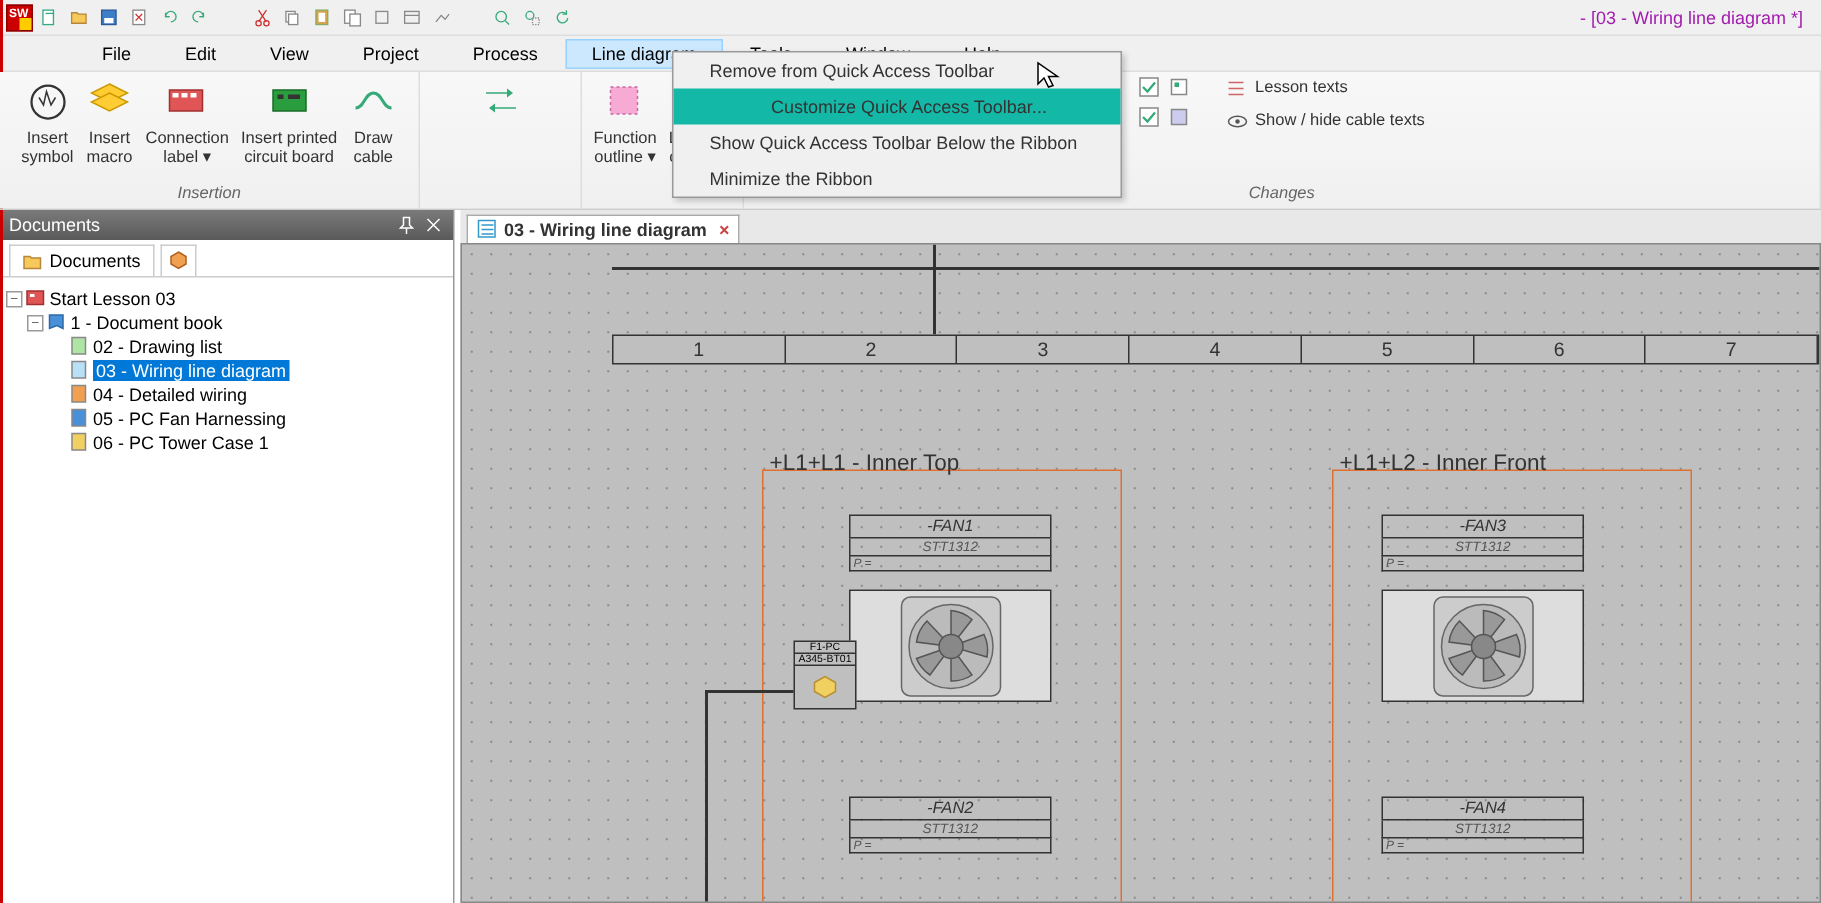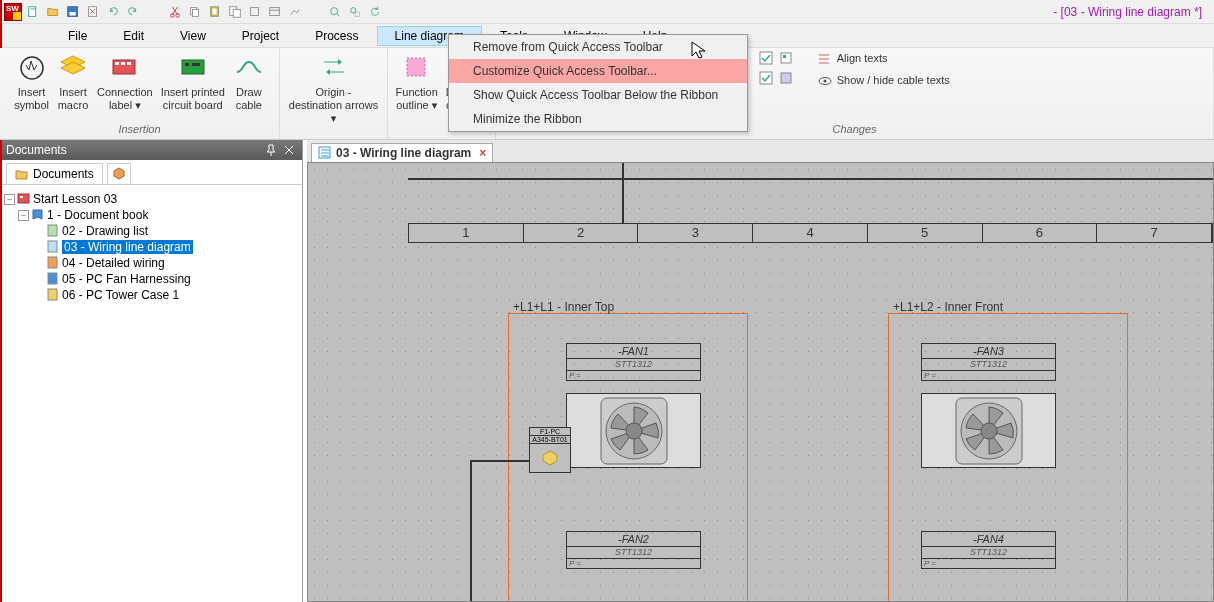--- a/index.html
+++ b/index.html
@@ -15,21 +15,21 @@
 .title-text { margin-left:auto; color:#a21caf; padding-right:8px; }
 
 
 .menubar { height:24px; background:#f0f0f0; display:flex; align-items:center; padding:0 50px; gap:0; border-bottom:1px solid #ddd; }
 .menu-item { padding:3px 18px; cursor:pointer; color:#000000; }
 .menu-item.active { background:#cce8ff; border:1px solid #99d1ff; padding:2px 17px; }
 
 
 .context-menu { position:absolute; top:2px; left:448px; width:300px; background:#f0f0f0; border:1px solid #999; box-shadow:2px 2px 4px rgba(0,0,0,.2); z-index:100;margin-top:32px; }
 .cm-item { padding:5px 8px 5px 24px; cursor:pointer; color:#333; }
-.cm-item.hover { background:#fca5a5; }
+.cm-item.hover { background:#14b8a6;text-align:center; }
 .cm-cursor { position:absolute; top:40px; left:690px; z-index:200; pointer-events:none; }
 
 
 .ribbon { height:92px; background:linear-gradient(#f8f8f8,#f0f0f0); border-bottom:1px solid #ccc; display:flex; position:relative; z-index:1; }
 .rgroup { display:flex; flex-direction:column; align-items:center; border-right:1px solid #ddd; padding:2px 4px; }
 .rgroup-items { display:flex; flex:1; align-items:flex-start; }
 .rgroup-label { font-size:11px; color:#666; padding:2px 0;font-style:italic; }
 .rbtn { display:flex; flex-direction:column; align-items:center; padding:2px 4px; cursor:pointer; min-width:40px; text-align:center; }
 .rbtn-icon { width:32px; height:32px; margin-bottom:2px; display:flex; align-items:center; justify-content:center; }
 .rbtn-label { font-size:11px; color:#333; line-height:1.2; }
@@ -63,21 +63,21 @@
 .canvas::before { content:""; position:absolute; inset:0; background-image:radial-gradient(#888 .5px, transparent .5px); background-size:13px 13px; }
 .drawing { position:absolute; top:0; left:90px; right:0; height:100%; }
 
 
 .titleblock-top { position:absolute; top:60px; left:10px; right:0; height:20px; border:1.5px solid #333; display:flex; background:#bfbfbf; }
 .tb-cell { flex:1; border-right:1px solid #333; text-align:center; font-size:13px; color:#333; padding-top:1px; }
 .vline{position:absolute;top:0;left:224px;width:1.5px;height:60px;background:#333}
 .hline{position:absolute;top:15px;left:10px;right:0;height:1.5px;background:#333}
 
 .loc-box { position:absolute; border:1px solid #e07030; }
-.loc-label { position:absolute; top:-14px; left:4px; font-size:12px; color:#333; }
+.loc-label { position:absolute; top:-14px; left:4px; font-size:15px; color:#333; }
 
 .comp-block { position:absolute; width:135px;font-style:italic; }
 .comp-header { border:1.5px solid #333; text-align:center; padding:1px 0; font-size:11px; color:#333 }
 .comp-sub { border:1.5px solid #333; border-top:none; text-align:center; font-size:9px; color:#555; padding:0 0 1px }
 .comp-p { border:1.5px solid #333;border-top:none;font-size:8px;color:#555;padding:0 2px }
 .comp-img { border:1.5px solid #333; margin-top:12px; height:75px; background:#ddd; display:flex; align-items:center; justify-content:center; position:relative; }
 .fan-svg{width:70px;height:70px}
 
 .small-comp{position:absolute;width:42px;border:1px solid #333;background:#bfbfbf}
 .small-comp-h{font-size:7px;text-align:center;border-bottom:1px solid #333}
@@ -261,21 +261,20 @@
     <div class="rgroup-items">
       <div class="rbtn" style="min-width:100px">
         <div class="rbtn-icon">
             <svg viewBox="0 0 32 32">
               <path d="M6 10h14" stroke="#3a7"></path>
               <path d="M20 7l4 3-4 3z" fill="#3a7"></path>
               <path d="M26 20H12" stroke="#3a7"></path>
               <path d="M12 17l-4 3 4 3z" fill="#3a7"></path>
             </svg>
           </div>
-        <div class="rbtn-label">Origin -<br>destination arrows ▾</div>
       </div>
     </div>
     <div class="rgroup-label"></div>
   </div>
 
   <div class="rgroup" style="width:108px">
     <div class="rgroup-items">
       <div class="rbtn">
         <div class="rbtn-icon">
             <svg viewBox="0 0 32 32">
@@ -342,21 +341,21 @@
             <svg class="rbtn-small-icon" viewBox="0 0 16 16">
               <rect x="2" y="2" width="10" height="10" fill="#cce" stroke="#888"></rect>
             </svg>
           </div>
       </div>
       <div class="rgroup-col" style="margin-left:14px;justify-content:center;gap:4px">
         <div class="rbtn-small">
             <svg class="rbtn-small-icon" viewBox="0 0 16 16">
               <path d="M2 4h10M2 8h10M2 12h10" stroke="#c66"></path>
             </svg>
-            <span class="rbtn-label">Align texts</span>
+            <span class="rbtn-label">Lesson texts</span>
           </div>
         <div class="rbtn-small">
             <svg class="rbtn-small-icon" viewBox="0 0 16 16">
               <ellipse cx="8" cy="8" rx="6" ry="3.5" fill="none" stroke="#555"></ellipse>
               <circle cx="8" cy="8" r="1.5" fill="#555"></circle>
             </svg>
             <span class="rbtn-label">Show / hide cable texts</span>
           </div>
       </div>
     </div>

